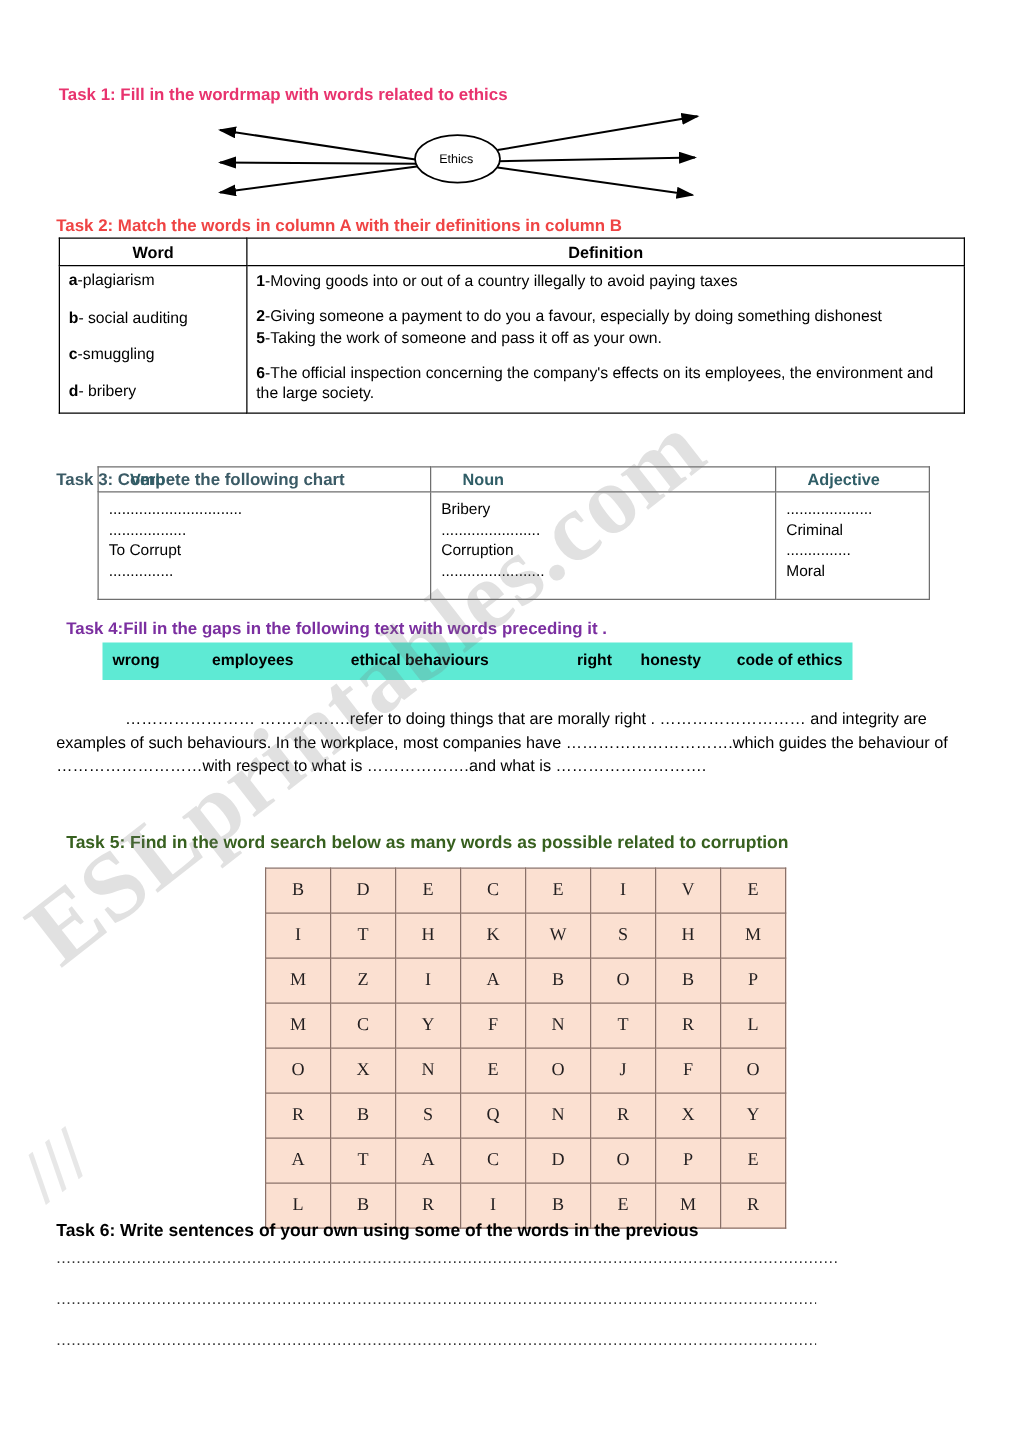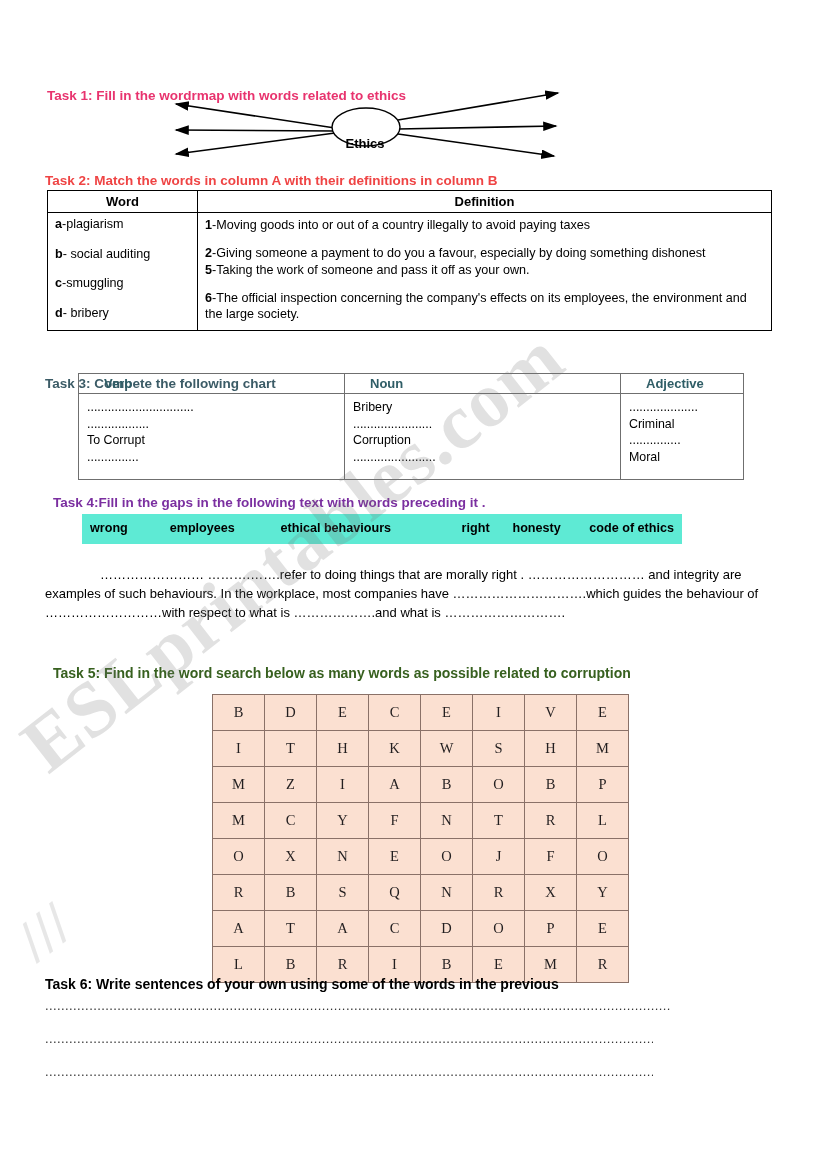--- a/index.html
+++ b/index.html
@@ -54,44 +54,44 @@
   }
 
   
   .content { position: relative; z-index: 2; }
 
   .task-heading {
     font-weight: bold;
     font-size: 13.5px;
     white-space: nowrap;
   }
-  .t1-head { position: absolute; left: 47px;  top: 68px;  color: #e8336e; margin-top: 20px; }
+  .t1-head { position: absolute; left: 47px;  top: 68px;  color: #e8336e; }
   .t2-head { position: absolute; left: 45px;  top: 173px; color: #ef4444; }
   .t3-head { position: absolute; left: 45px;  top: 376px; color: #3b5b66; }
   .t4-head { position: absolute; left: 53px;  top: 495px; color: #7b2fa0; }
   .t5-head { position: absolute; left: 53px;  top: 665px; color: #37601f; font-size: 14px;}
   .t6-head { position: absolute; left: 45px;  top: 976px; color: #000000; font-size: 14px;}
 
   
   .wordmap {
     position: absolute;
     left: 150px;
     top: 88px;
     width: 430px;
     height: 78px;
   }
   .ellipse-label {
     position: absolute;
-    left: 0; top: 16px;
+    left: 0; top: 0;
     width: 430px; height: 78px;
     display: flex;
     align-items: center;
     justify-content: center;
-    font-weight: bold;
-    font-size: 13px;
+    font-weight: normal;
+    font-size: 10px;
     pointer-events: none;
   }
 
   
   .t2-table {
     position: absolute;
     left: 47px;
     top: 190px;
     width: 725px;
     border-collapse: collapse;

